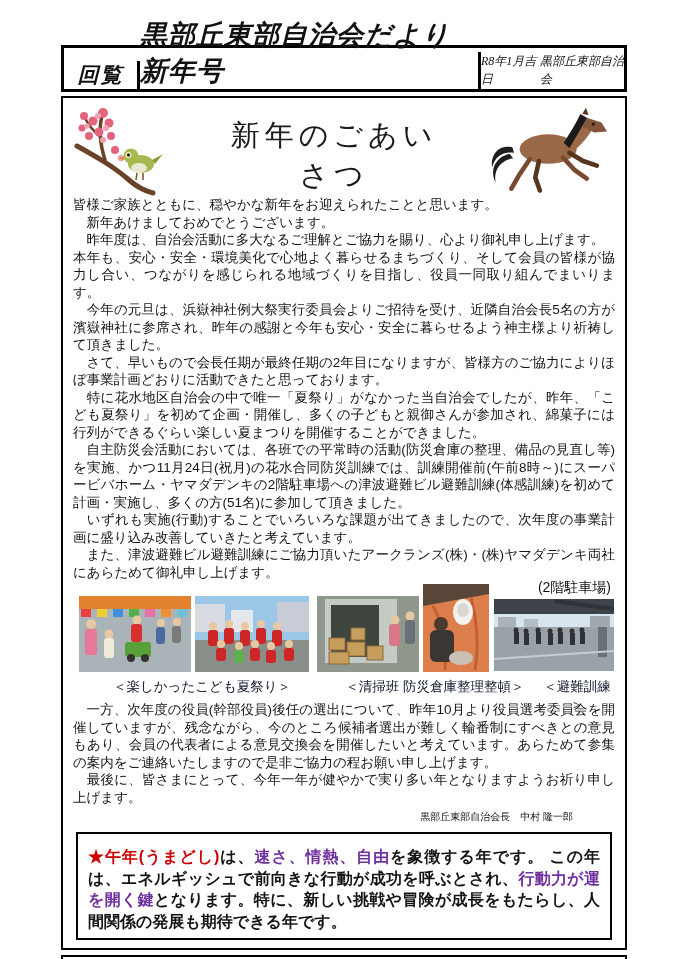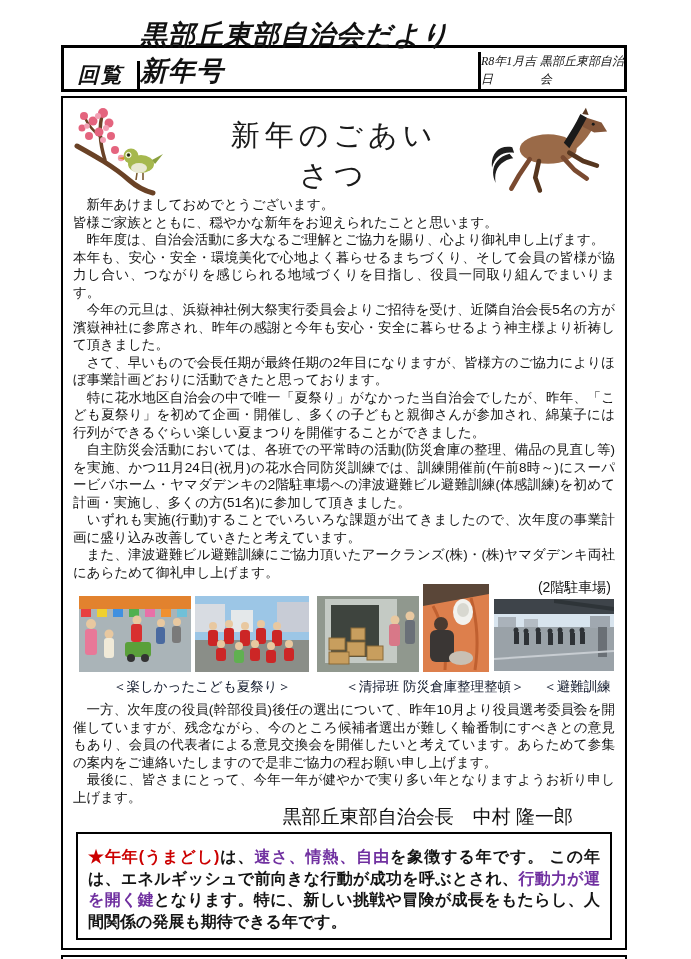--- a/index.html
+++ b/index.html
@@ -62,21 +62,21 @@
   .ph4 { left:350px; top:2px;  }
   .ph5 { left:421px; top:17px; }
   .parking-label { position:absolute; right:4px; top:-3px; font-size:14px; color:#141414; }
 
   .captions-row { display:flex; height:20px; margin-top:2px; font-size:13.5px; color:#0f172a; }
   .cap1 { width:258px; text-align:center; }
   .cap2 { width:208px; text-align:center; }
   .cap3 { flex:1; text-align:center; }
 
   .paragraphs-bottom { margin-top:3px; }
-  .signature { text-align:right; padding-right:42px; font-size:19px; line-height:18px; margin-top:2px; }
+  .signature { text-align:right; padding-right:42px; font-size:10px; line-height:18px; margin-top:2px; }
 
   .uma-box {
     border:2px solid #000; margin:6px 3px 2px; padding:12px 10px 6px;
     font-weight:bold; font-size:16px; line-height:21.5px; text-align:justify;
   }
 
   
   .notice-box { margin-top:5px; border:2px solid #000; padding:7px 12px 16px; background:#fff; }
   .notice-title { display:inline-block; font-weight:bold; font-size:11px; text-decoration:underline; letter-spacing:1px; }
 </style>
@@ -146,22 +146,22 @@
             <path d="M105,11 L109,4 L112,12 Z" fill="#5a3a24"></path>
             <path d="M48,60 L36,78 L28,92" stroke="#7a4a30" stroke-width="5" fill="none" stroke-linecap="round"></path>
             <path d="M58,62 L54,80 L59,94" stroke="#56361f" stroke-width="5" fill="none" stroke-linecap="round"></path>
             <path d="M84,58 L97,72 L110,81" stroke="#7a4a30" stroke-width="5" fill="none" stroke-linecap="round"></path>
             <path d="M91,53 L106,62 L121,67" stroke="#56361f" stroke-width="5" fill="none" stroke-linecap="round"></path>
           </svg>
         </div>
       </div>
 
       <div class="paragraphs-top">
+          <p class="para">皆様ご家族とともに、穏やかな新年をお迎えられたことと思います。</p>
           <p class="para">　新年あけましておめでとうございます。</p>
-          <p class="para">皆様ご家族とともに、穏やかな新年をお迎えられたことと思います。</p>
           <p class="para">　昨年度は、自治会活動に多大なるご理解とご協力を賜り、心より御礼申し上げます。</p>
           <p class="para">本年も、安心・安全・環境美化で心地よく暮らせるまちづくり、そして会員の皆様が協力し合い、つながりを感じられる地域づくりを目指し、役員一同取り組んでまいります。</p>
           <p class="para">　今年の元旦は、浜嶽神社例大祭実行委員会よりご招待を受け、近隣自治会長5名の方が濱嶽神社に参席され、昨年の感謝と今年も安心・安全に暮らせるよう神主様より祈祷して頂きました。</p>
           <p class="para">　さて、早いもので会長任期が最終任期の2年目になりますが、皆様方のご協力によりほぼ事業計画どおりに活動できたと思っております。</p>
           <p class="para">　特に花水地区自治会の中で唯一「夏祭り」がなかった当自治会でしたが、昨年、「こども夏祭り」を初めて企画・開催し、多くの子どもと親御さんが参加され、綿菓子には行列ができるぐらい楽しい夏まつりを開催することができました。</p>
           <p class="para">　自主防災会活動においては、各班での平常時の活動(防災倉庫の整理、備品の見直し等)を実施、かつ11月24日(祝月)の花水合同防災訓練では、訓練開催前(午前8時～)にスーパービバホーム・ヤマダデンキの2階駐車場への津波避難ビル避難訓練(体感訓練)を初めて計画・実施し、多くの方(51名)に参加して頂きました。</p>
           <p class="para">　いずれも実施(行動)することでいろいろな課題が出てきましたので、次年度の事業計画に盛り込み改善していきたと考えています。</p>
           <p class="para">　また、津波避難ビル避難訓練にご協力頂いたアークランズ(株)・(株)ヤマダデンキ両社にあらためて御礼申し上げます。</p>
         </div>
 

